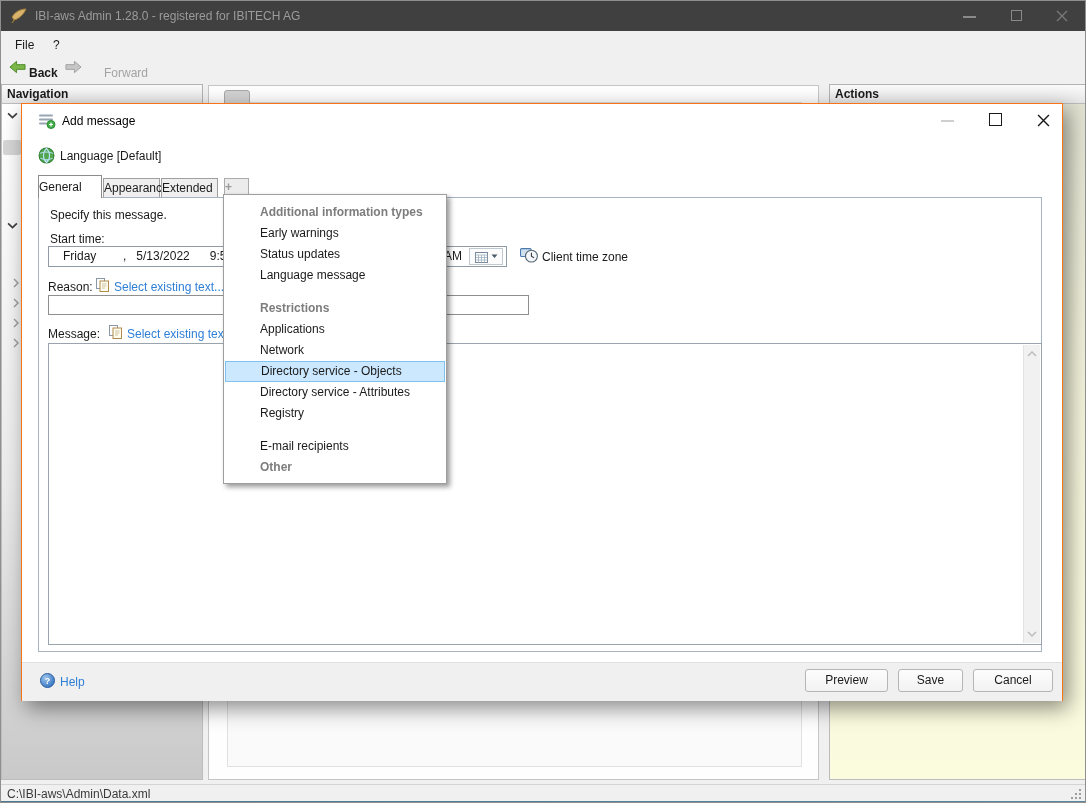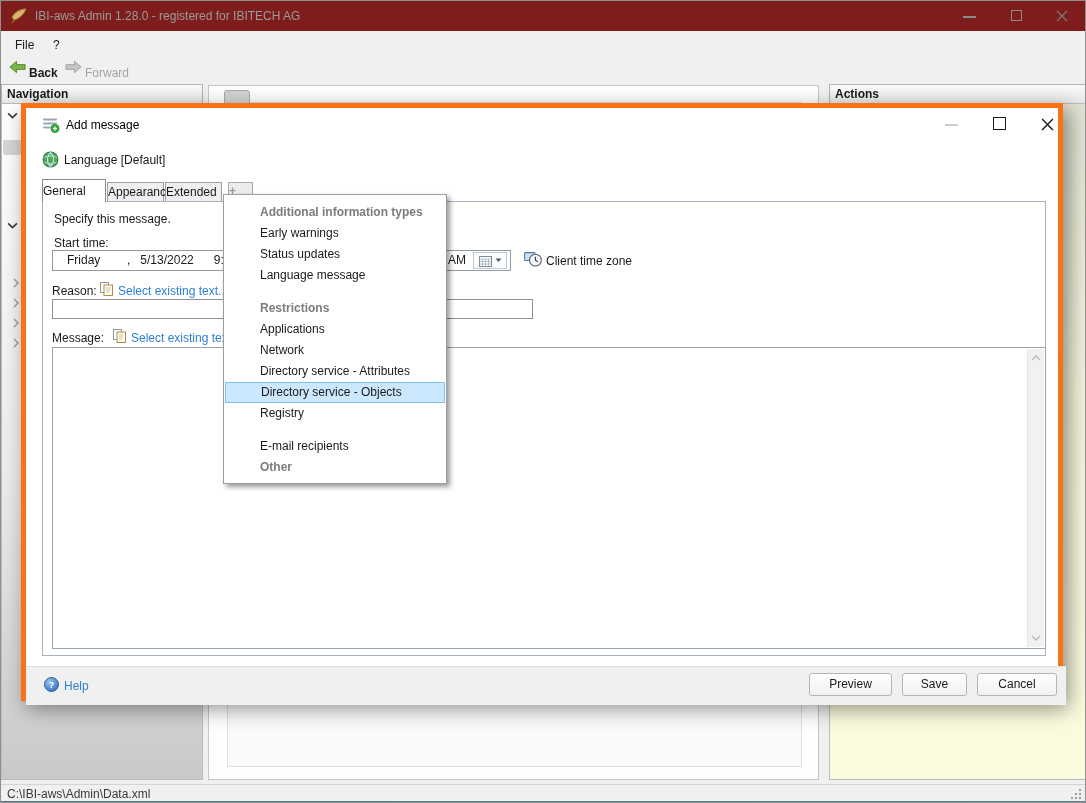--- a/index.html
+++ b/index.html
@@ -2,44 +2,44 @@
 <html><head>
 <meta charset="utf-8">
 <style>
   * { margin:0; padding:0; box-sizing:border-box; cursor:default; }
   html,body { width:1086px; height:803px; }
   body { font-family:"Liberation Sans", sans-serif; font-size:12px; color:#1a1a1a; background:#fff; }
   .app { position:relative; width:1086px; height:803px; background:#f0f0f0; border:1px solid #8f8f8f; overflow:hidden; }
   .abs { position:absolute; }
 
   
-  .titlebar { left:0; top:0; width:1084px; height:30px; background:#7f1d1d; }
+  .titlebar { left:0; top:0; width:1084px; height:30px; background:#404040; }
   .title-text { left:34px; top:0; height:30px; line-height:30px; color:#9b9b9b; }
   .menubar  { left:0; top:30px; width:996px; height:50px; background:#f0f0f0; }
   .menu-item-top { position:absolute; top:4px; height:20px; line-height:20px; padding:0 6px; }
   .tool-label { position:absolute; top:9px; height:16px; line-height:16px; }
   .bold { font-weight:bold; }
-  .disabled-text { color:#a3a3a3; }
+  .disabled-text { color:#a3a3a3;margin-left:19px; }
 
   .panel-header { height:29px; line-height:18px; font-weight:bold; padding-left:5px;
     background:linear-gradient(180deg,#fafafa,#dcdcdc); border:1px solid #b2b2b2; }
   .nav-content { background:linear-gradient(180deg,#ffffff 0%,#ececec 55%,#c9c9c9 100%); border:1px solid #bcbcbc; }
   .actions-content { background:linear-gradient(180deg,#e2e2d2 0%,#f4f4dc 45%,#fbfbde 100%); border:1px solid #bcbcbc; }
   .bg-panel { background:#fefefe; border:1px solid #c5c5c5; }
   .bg-inner { background:linear-gradient(180deg,#e6e6e6 0%,#fafafa 70%); border:1px solid #e0e0e0; }
   .bg-mini-btn { background:#d2d2d2; border:1px solid #a8a8a8; border-radius:3px; }
   .tree-node-sliver { background:#d5d5d5; border-radius:2px; }
 
   .statusbar { left:0; top:783px; width:1084px; height:23px; background:#f0f0f0; border-top:1px solid #d4d4d4; }
   .status-text { left:6px; top:1px; height:16px; line-height:16px; color:#3a3a3a; }
   .taskbar-sliver { left:0; top:800px; width:1084px; height:3px; background:linear-gradient(90deg,#4d7890,#5d87a0); }
 
   
   .dialog { left:20px; top:102px; width:1042px; height:598px; background:#fff;
-    border:5px solid #f97316; box-shadow:5px 7px 20px rgba(0,0,0,.45); z-index:10; }
+    border:1px solid #f97316; box-shadow:5px 7px 20px rgba(0,0,0,.45); z-index:10; }
   .dlg-title-text { left:40px; top:8px; height:18px; line-height:18px; color:#000; }
   .tab { position:absolute; }
   .tab-active { background:#fff; border:1px solid #8c8c8c; border-bottom:none; z-index:3; line-height:22px; }
   .tab-idle   { background:#efefef; border:1px solid #9f9f9f; line-height:18px; }
   .tab-plus   { background:#ececec; border:1px solid #ababab; line-height:17px; color:#9a9a9a; font-weight:bold; }
   .tabpage { left:16px; top:93px; width:1004px; height:455px; border:1px solid #a7b3bf; background:#fff; }
   .link { color:#2e7fd6; }
   .field { background:#fff; border:1px solid #909aa4; }
   .datetext { white-space:pre; line-height:19px; padding-left:14px; overflow:hidden; }
   .cal-btn { position:absolute; right:3px; top:1px; width:34px; height:17px; background:#fcfcfc;
@@ -260,21 +260,21 @@
 
   <div class="abs menu">
     <div class="mi mi-header">Additional information types</div>
     <div class="mi">Early warnings</div>
     <div class="mi">Status updates</div>
     <div class="mi">Language message</div>
     <div class="mi-sep"></div>
     <div class="mi mi-header">Restrictions</div>
     <div class="mi">Applications</div>
     <div class="mi">Network</div>
+    <div class="mi mi-selected">Directory service - Objects</div>
     <div class="mi">Directory service - Attributes</div>
-    <div class="mi mi-selected">Directory service - Objects</div>
     <div class="mi">Registry</div>
     <div class="mi-sep"></div>
     <div class="mi">E-mail recipients</div>
     <div class="mi mi-header">Other</div>
   </div>
 
 </div>
 
 </body></html>

